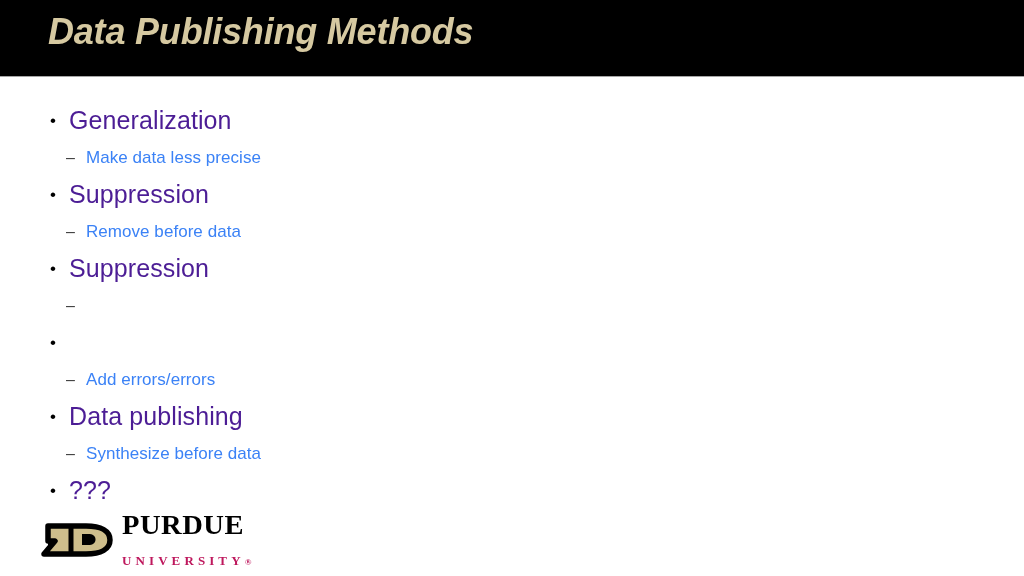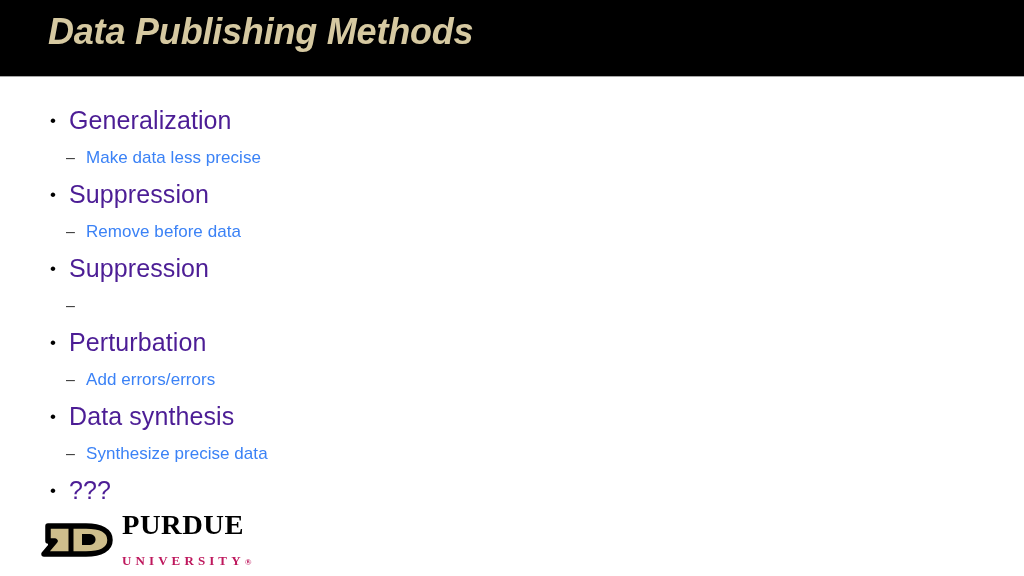--- a/index.html
+++ b/index.html
@@ -171,24 +171,24 @@
     <h1 class="slide-title">Data Publishing Methods</h1>
   </div>
 
   <ul class="body-list">
       <li class="bullet-row lvl1"><span class="marker">•</span><span class="label">Generalization</span></li>
       <li class="bullet-row lvl2"><span class="marker">–</span><span class="label">Make data less precise</span></li>
       <li class="bullet-row lvl1"><span class="marker">•</span><span class="label">Suppression</span></li>
       <li class="bullet-row lvl2"><span class="marker">–</span><span class="label">Remove before data</span></li>
       <li class="bullet-row lvl1"><span class="marker">•</span><span class="label">Suppression</span></li>
       <li class="bullet-row lvl2"><span class="marker">–</span></li>
-      <li class="bullet-row lvl1"><span class="marker">•</span><span class="label">Perturbation</span></li>
+      <li class="bullet-row lvl1"><span class="marker">•</span></li>
       <li class="bullet-row lvl2"><span class="marker">–</span><span class="label">Add errors/errors</span></li>
-      <li class="bullet-row lvl1"><span class="marker">•</span><span class="label">Data synthesis</span></li>
-      <li class="bullet-row lvl2"><span class="marker">–</span><span class="label">Synthesize precise data</span></li>
+      <li class="bullet-row lvl1"><span class="marker">•</span><span class="label">Data publishing</span></li>
+      <li class="bullet-row lvl2"><span class="marker">–</span><span class="label">Synthesize before data</span></li>
       <li class="bullet-row lvl1"><span class="marker">•</span><span class="label">???</span></li>
     </ul>
 
   <div class="logo">
     <svg class="logo-mark" viewBox="0 0 152 88" aria-hidden="true">
 
       <path d="M8 70 L30 44 L16 44 L16 14 L92 14
                C122 14 140 24 140 42
                C140 60 122 70 92 70 Z" fill="#CEBE8C" stroke="#000000" stroke-width="11" stroke-linejoin="round" stroke-linecap="round"></path>
 

